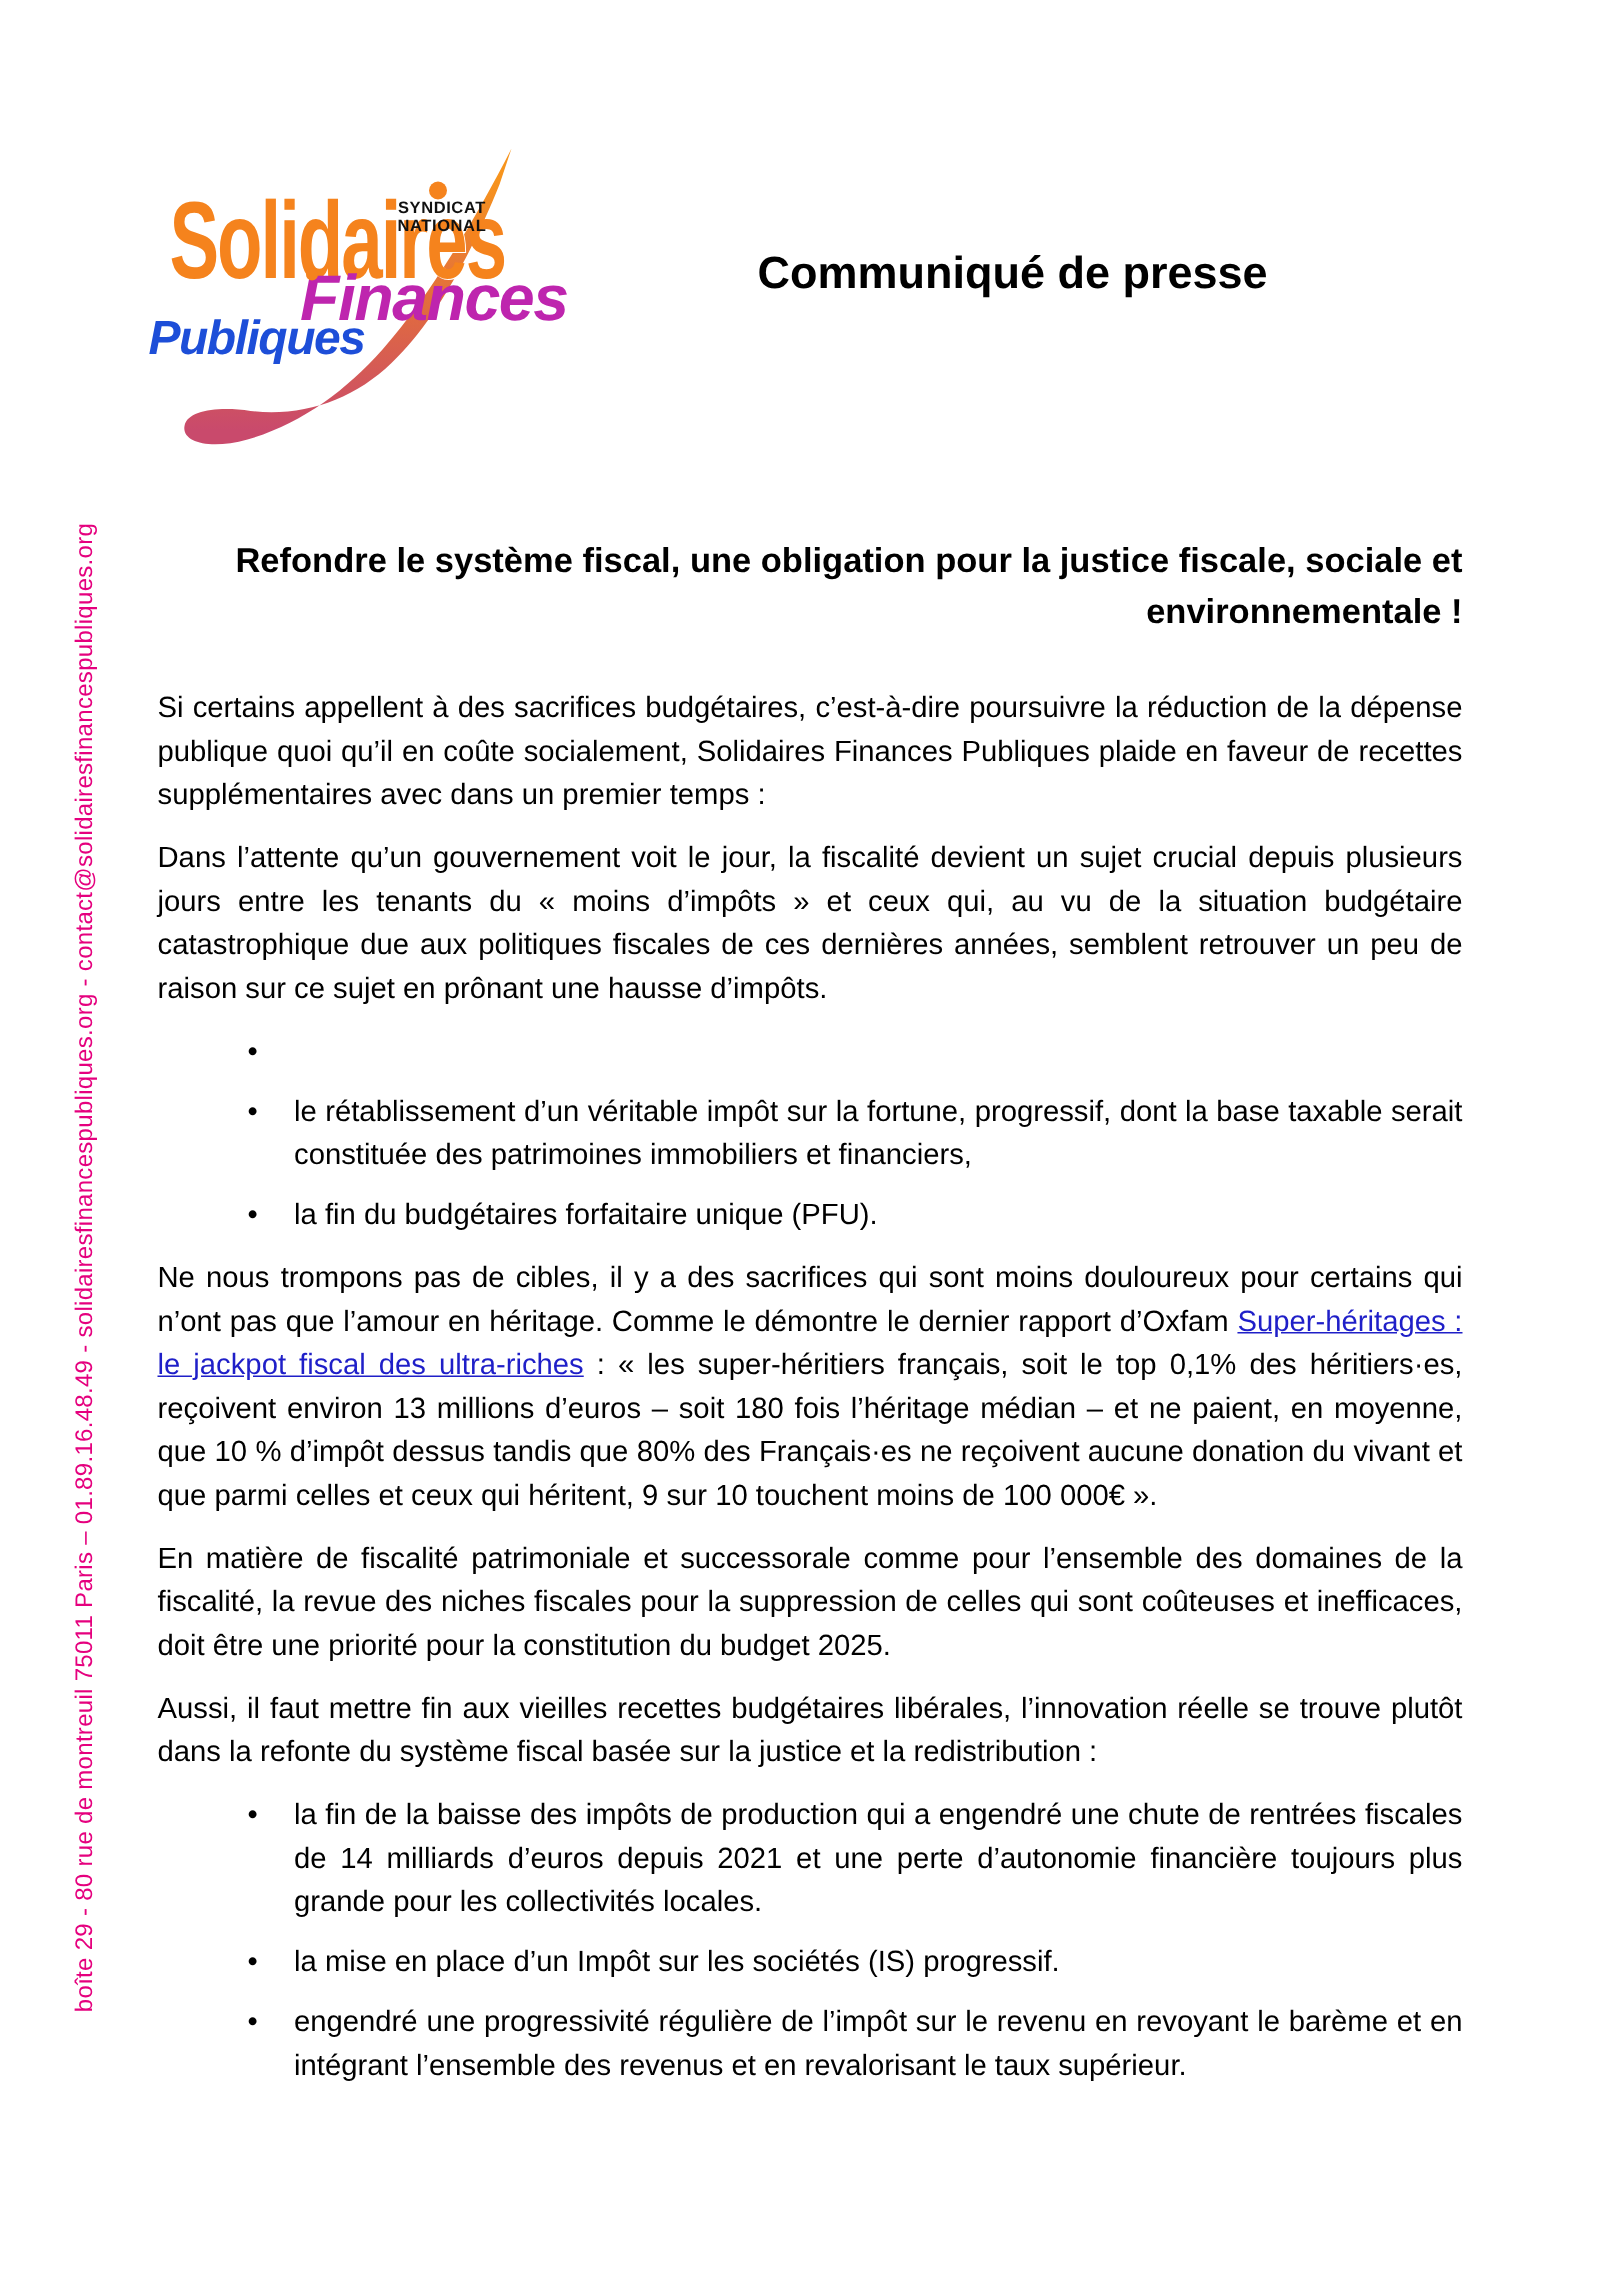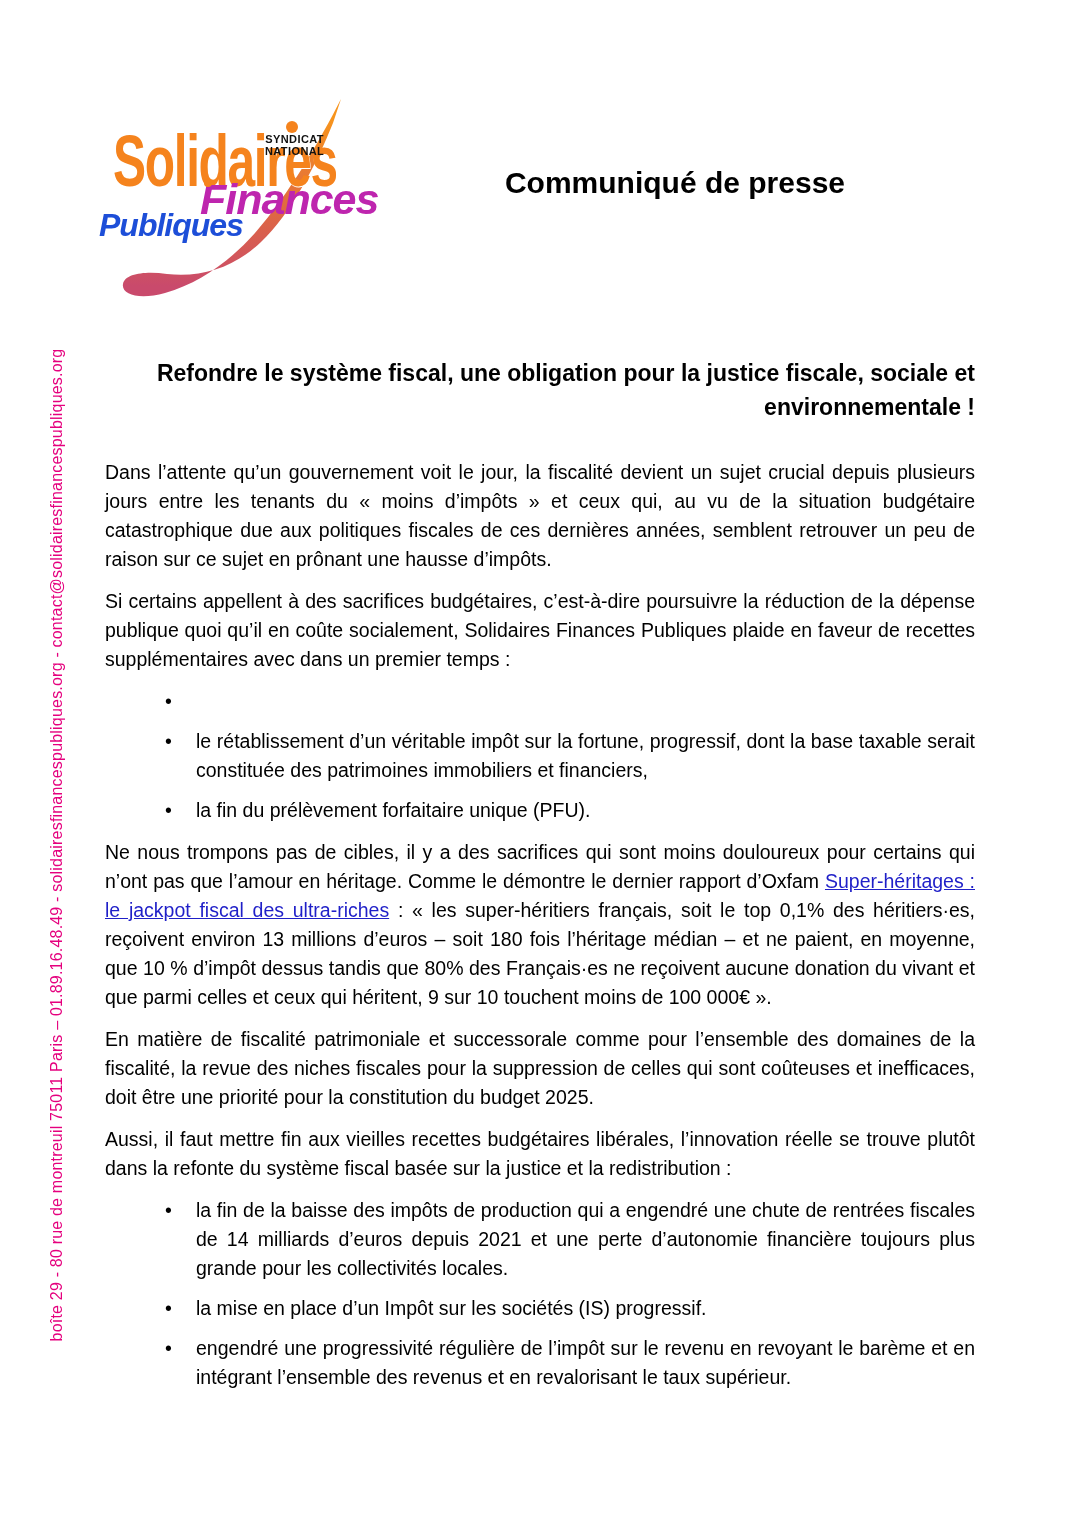--- a/index.html
+++ b/index.html
@@ -125,35 +125,35 @@
   </div>
 
   <div class="press-title-block">
     <div class="press-title">Communiqué de presse</div>
   </div>
 
   <div class="doc-heading">Refondre le système fiscal, une obligation pour la justice fiscale, sociale et environnementale !</div>
 
   <div class="body-col">
 
+    <p>Si certains appellent à des sacrifices budgétaires, c’est-à-dire poursuivre la réduction de la dépense publique quoi qu’il en coûte socialement, Solidaires Finances Publiques plaide en faveur de recettes supplémentaires avec dans un premier temps :</p>
+
     <p>Dans l’attente qu’un gouvernement voit le jour, la fiscalité devient un sujet crucial depuis plusieurs jours entre les tenants du « moins d’impôts » et ceux qui, au vu de la situation budgétaire catastrophique due aux politiques fiscales de ces dernières années, semblent retrouver un peu de raison sur ce sujet en prônant une hausse d’impôts.</p>
-
-    <p>Si certains appellent à des sacrifices budgétaires, c’est-à-dire poursuivre la réduction de la dépense publique quoi qu’il en coûte socialement, Solidaires Finances Publiques plaide en faveur de recettes supplémentaires avec dans un premier temps :</p>
 
     <ul>
       <li>
         <span class="bullet-dot">•</span>
       </li>
       <li>
         <span class="bullet-dot">•</span>
         <span class="li-text">le rétablissement d’un véritable impôt sur la fortune, progressif, dont la base taxable serait constituée des patrimoines immobiliers et financiers,</span>
       </li>
       <li>
         <span class="bullet-dot">•</span>
-        <span class="li-text">la fin du prélèvement forfaitaire unique (PFU).</span>
+        <span class="li-text">la fin du budgétaires forfaitaire unique (PFU).</span>
       </li>
     </ul>
 
     <p><span>Ne nous trompons pas de cibles, il y a des sacrifices qui sont moins douloureux pour certains qui n’ont pas que l’amour en héritage. Comme le démontre le dernier rapport d’Oxfam </span><a href="#" class="doc-link">Super-héritages : le jackpot fiscal des ultra-riches</a><span> : «  les super-héritiers français, soit le top 0,1% des héritiers·es, reçoivent environ 13 millions d’euros – soit 180 fois l’héritage médian – et ne paient, en moyenne, que 10 % d’impôt dessus tandis que 80% des Français·es ne reçoivent aucune donation du vivant et que parmi celles et ceux qui héritent, 9 sur 10 touchent moins de 100 000€  ».</span></p>
 
     <p>En matière de fiscalité patrimoniale et successorale comme pour l’ensemble des domaines de la fiscalité, la revue des niches fiscales pour la suppression de celles qui sont coûteuses et inefficaces, doit être une priorité pour la constitution du budget 2025.</p>
 
     <p>Aussi, il faut mettre fin aux vieilles recettes budgétaires libérales, l’innovation réelle se trouve plutôt dans la refonte du système fiscal basée sur la justice et la redistribution :</p>
 
     <ul>

